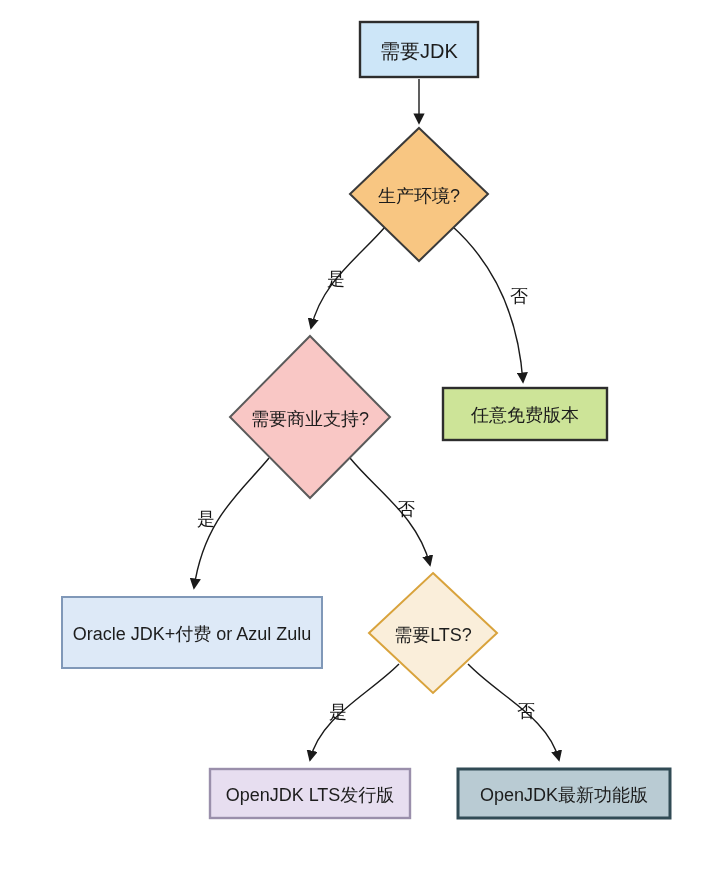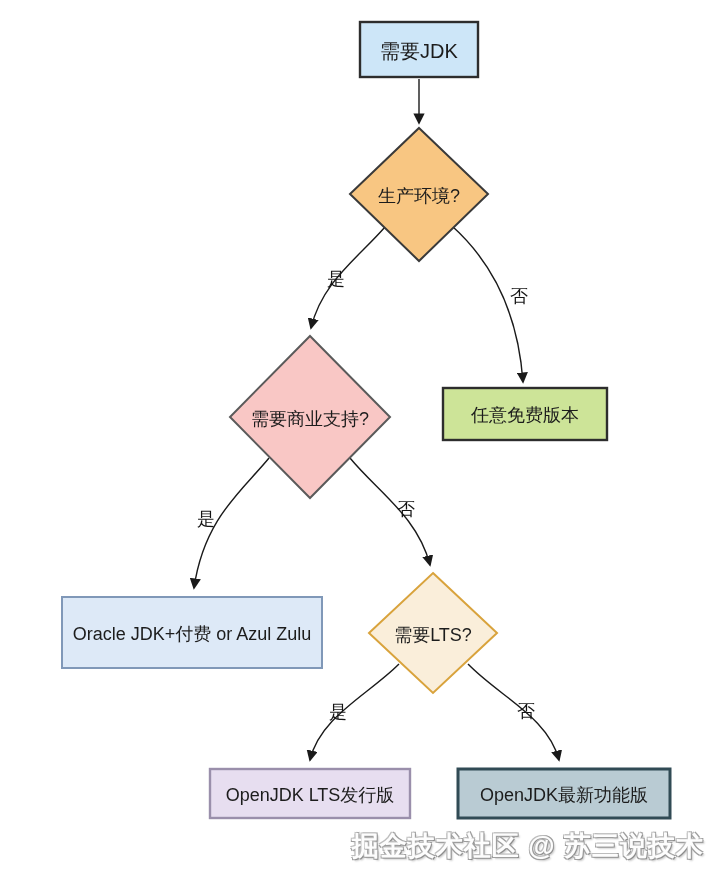--- a/index.html
+++ b/index.html
@@ -99,14 +99,13 @@
     <polygon class="diamond-node" points="433,573 497,633 433,693 369,633" fill="#faeeda" stroke="#d9a33c"></polygon>
     <text class="node-label" x="433" y="635">需要LTS?</text>
 
     <rect class="rect-node" x="210" y="769" width="200" height="49" fill="#e7def0" stroke="#9a8fab"></rect>
     <text class="node-label" x="310" y="795">OpenJDK LTS发行版</text>
 
     <rect class="rect-node thick" x="458" y="769" width="212" height="49" fill="#b9cbd3" stroke="#314b55"></rect>
     <text class="node-label" x="564" y="795">OpenJDK最新功能版</text>
   </svg>
 
-  <div class="watermark">掘金技术社区 @ 苏三说技术</div>
 </div>
 
 </body></html>

